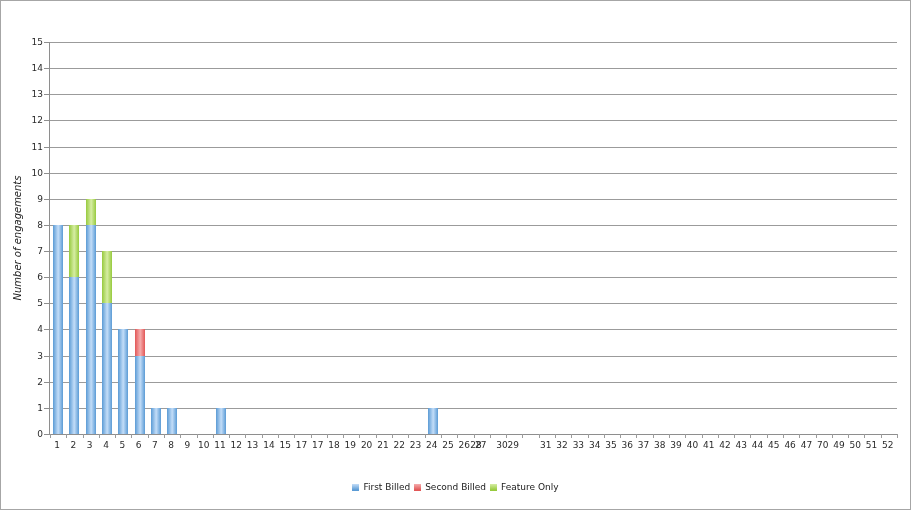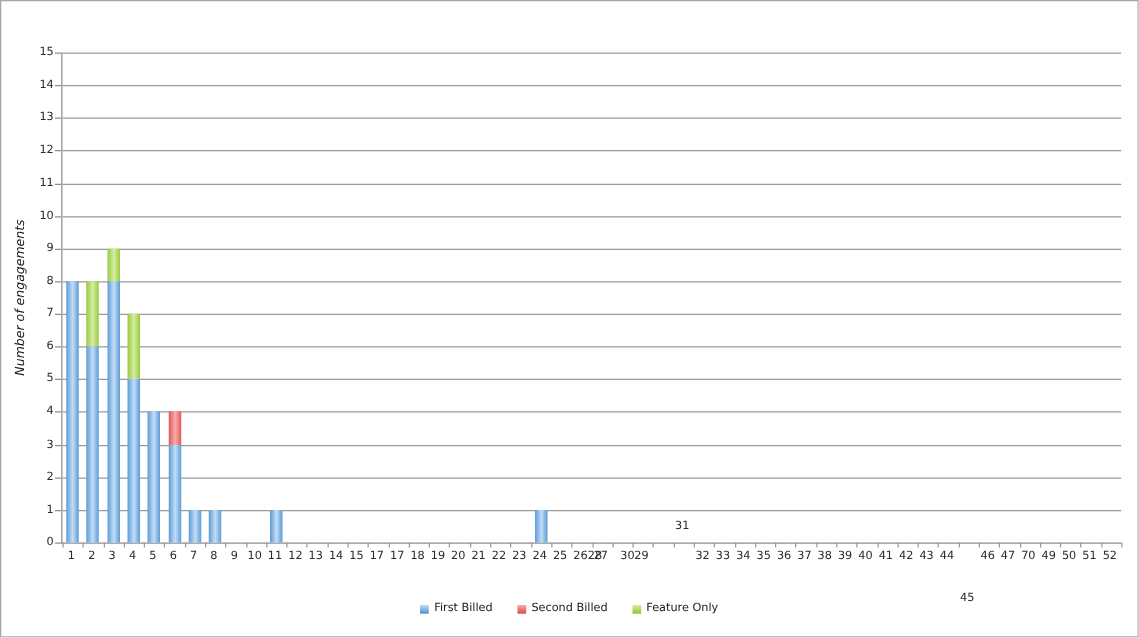--- a/index.html
+++ b/index.html
@@ -29,21 +29,21 @@
     position:absolute;left:16px;top:237px;transform:translate(-50%,-50%) rotate(-90deg);
     white-space:nowrap;font-size:10px;font-style:italic;color:#1a1a1a;
   }
   .x-axis-title{
     position:absolute;left:48px;top:454px;width:847px;text-align:center;
     font-size:10px;font-style:italic;color:#1a1a1a;
   }
   .bar{position:absolute;width:10px;}
   .legend{
     position:absolute;left:0;top:481px;width:100%;display:flex;
-    justify-content:center;align-items:flex-start;gap:20px;
+    justify-content:center;align-items:flex-start;gap:4px;
   }
   .legend-item{display:flex;align-items:center;gap:4px;}
   .legend-marker{width:7px;height:7px;display:inline-block;}
   .legend-label{font-size:9px;color:#1a1a1a;}
 </style>
 </head>
 <body>
 
 <div class="canvas">
 
@@ -192,35 +192,35 @@
       <div class="x-label" style="left: 371.913px; top: 439px;">21</div>
       <div class="x-label" style="left: 388.202px; top: 439px;">22</div>
       <div class="x-label" style="left: 404.49px; top: 439px;">23</div>
       <div class="x-label" style="left: 420.779px; top: 439px;">24</div>
       <div class="x-label" style="left: 437.067px; top: 439px;">25</div>
       <div class="x-label" style="left: 453.356px; top: 439px;">26</div>
       <div class="x-label" style="left: 469.644px; top: 439px;">27</div>
       <div class="x-label" style="left: 465px; top: 439px;">28</div>
       <div class="x-label" style="left: 502.221px; top: 439px;">29</div>
       <div class="x-label" style="left: 491px; top: 439px;">30</div>
-      <div class="x-label" style="left: 534.798px; top: 415px;">31</div>
+      <div class="x-label" style="left: 534.798px; top: 439px;">31</div>
       <div class="x-label" style="left: 551.087px; top: 439px;">32</div>
       <div class="x-label" style="left: 567.375px; top: 439px;">33</div>
       <div class="x-label" style="left: 583.663px; top: 439px;">34</div>
       <div class="x-label" style="left: 599.952px; top: 439px;">35</div>
       <div class="x-label" style="left: 616.24px; top: 439px;">36</div>
       <div class="x-label" style="left: 632.529px; top: 439px;">37</div>
       <div class="x-label" style="left: 648.817px; top: 439px;">38</div>
       <div class="x-label" style="left: 665.106px; top: 439px;">39</div>
       <div class="x-label" style="left: 681.394px; top: 439px;">40</div>
       <div class="x-label" style="left: 697.683px; top: 439px;">41</div>
       <div class="x-label" style="left: 713.971px; top: 439px;">42</div>
       <div class="x-label" style="left: 730.26px; top: 439px;">43</div>
       <div class="x-label" style="left: 746.548px; top: 439px;">44</div>
-      <div class="x-label" style="left: 762.837px; top: 439px; margin-top: 34px;">45</div>
+      <div class="x-label" style="left: 762.837px; top: 439px;">45</div>
       <div class="x-label" style="left: 779.125px; top: 439px;">46</div>
       <div class="x-label" style="left: 795.413px; top: 439px;">47</div>
       <div class="x-label" style="left: 811.702px; top: 439px;">70</div>
       <div class="x-label" style="left: 827.99px; top: 439px;">49</div>
       <div class="x-label" style="left: 844.279px; top: 439px;">50</div>
       <div class="x-label" style="left: 860.567px; top: 439px;">51</div>
       <div class="x-label" style="left: 876.856px; top: 439px;">52</div>
     </div>
 
 

